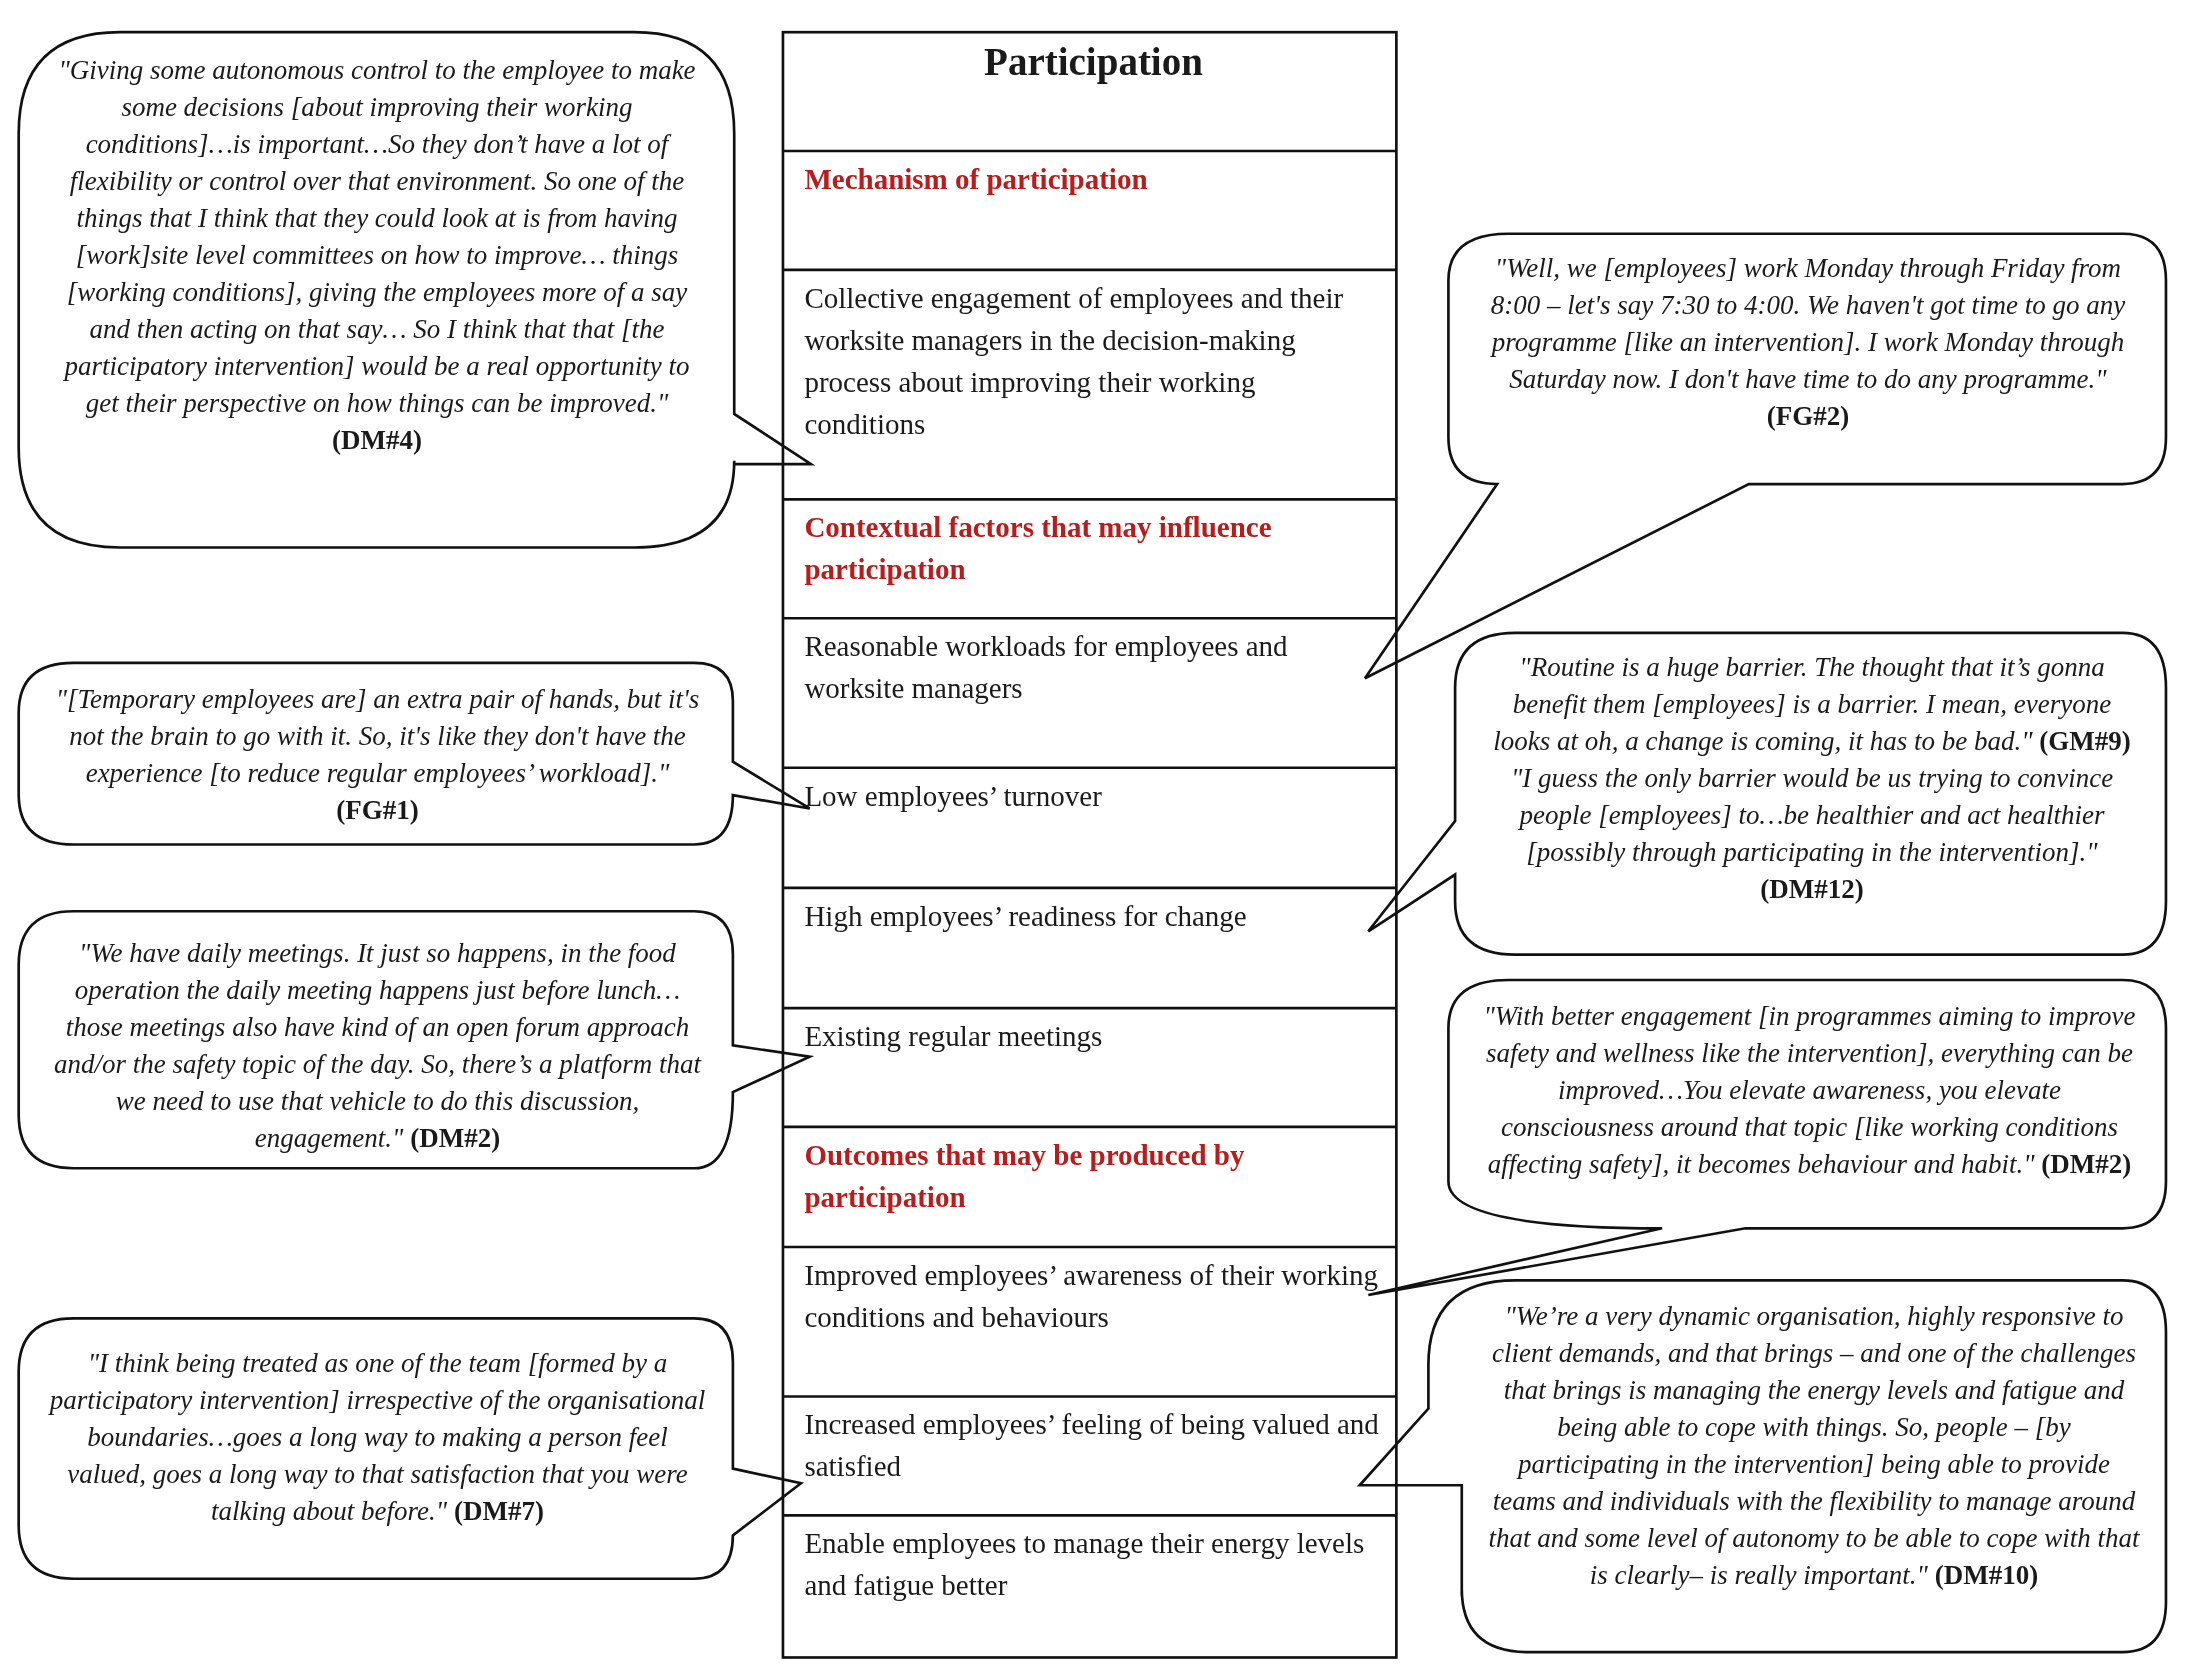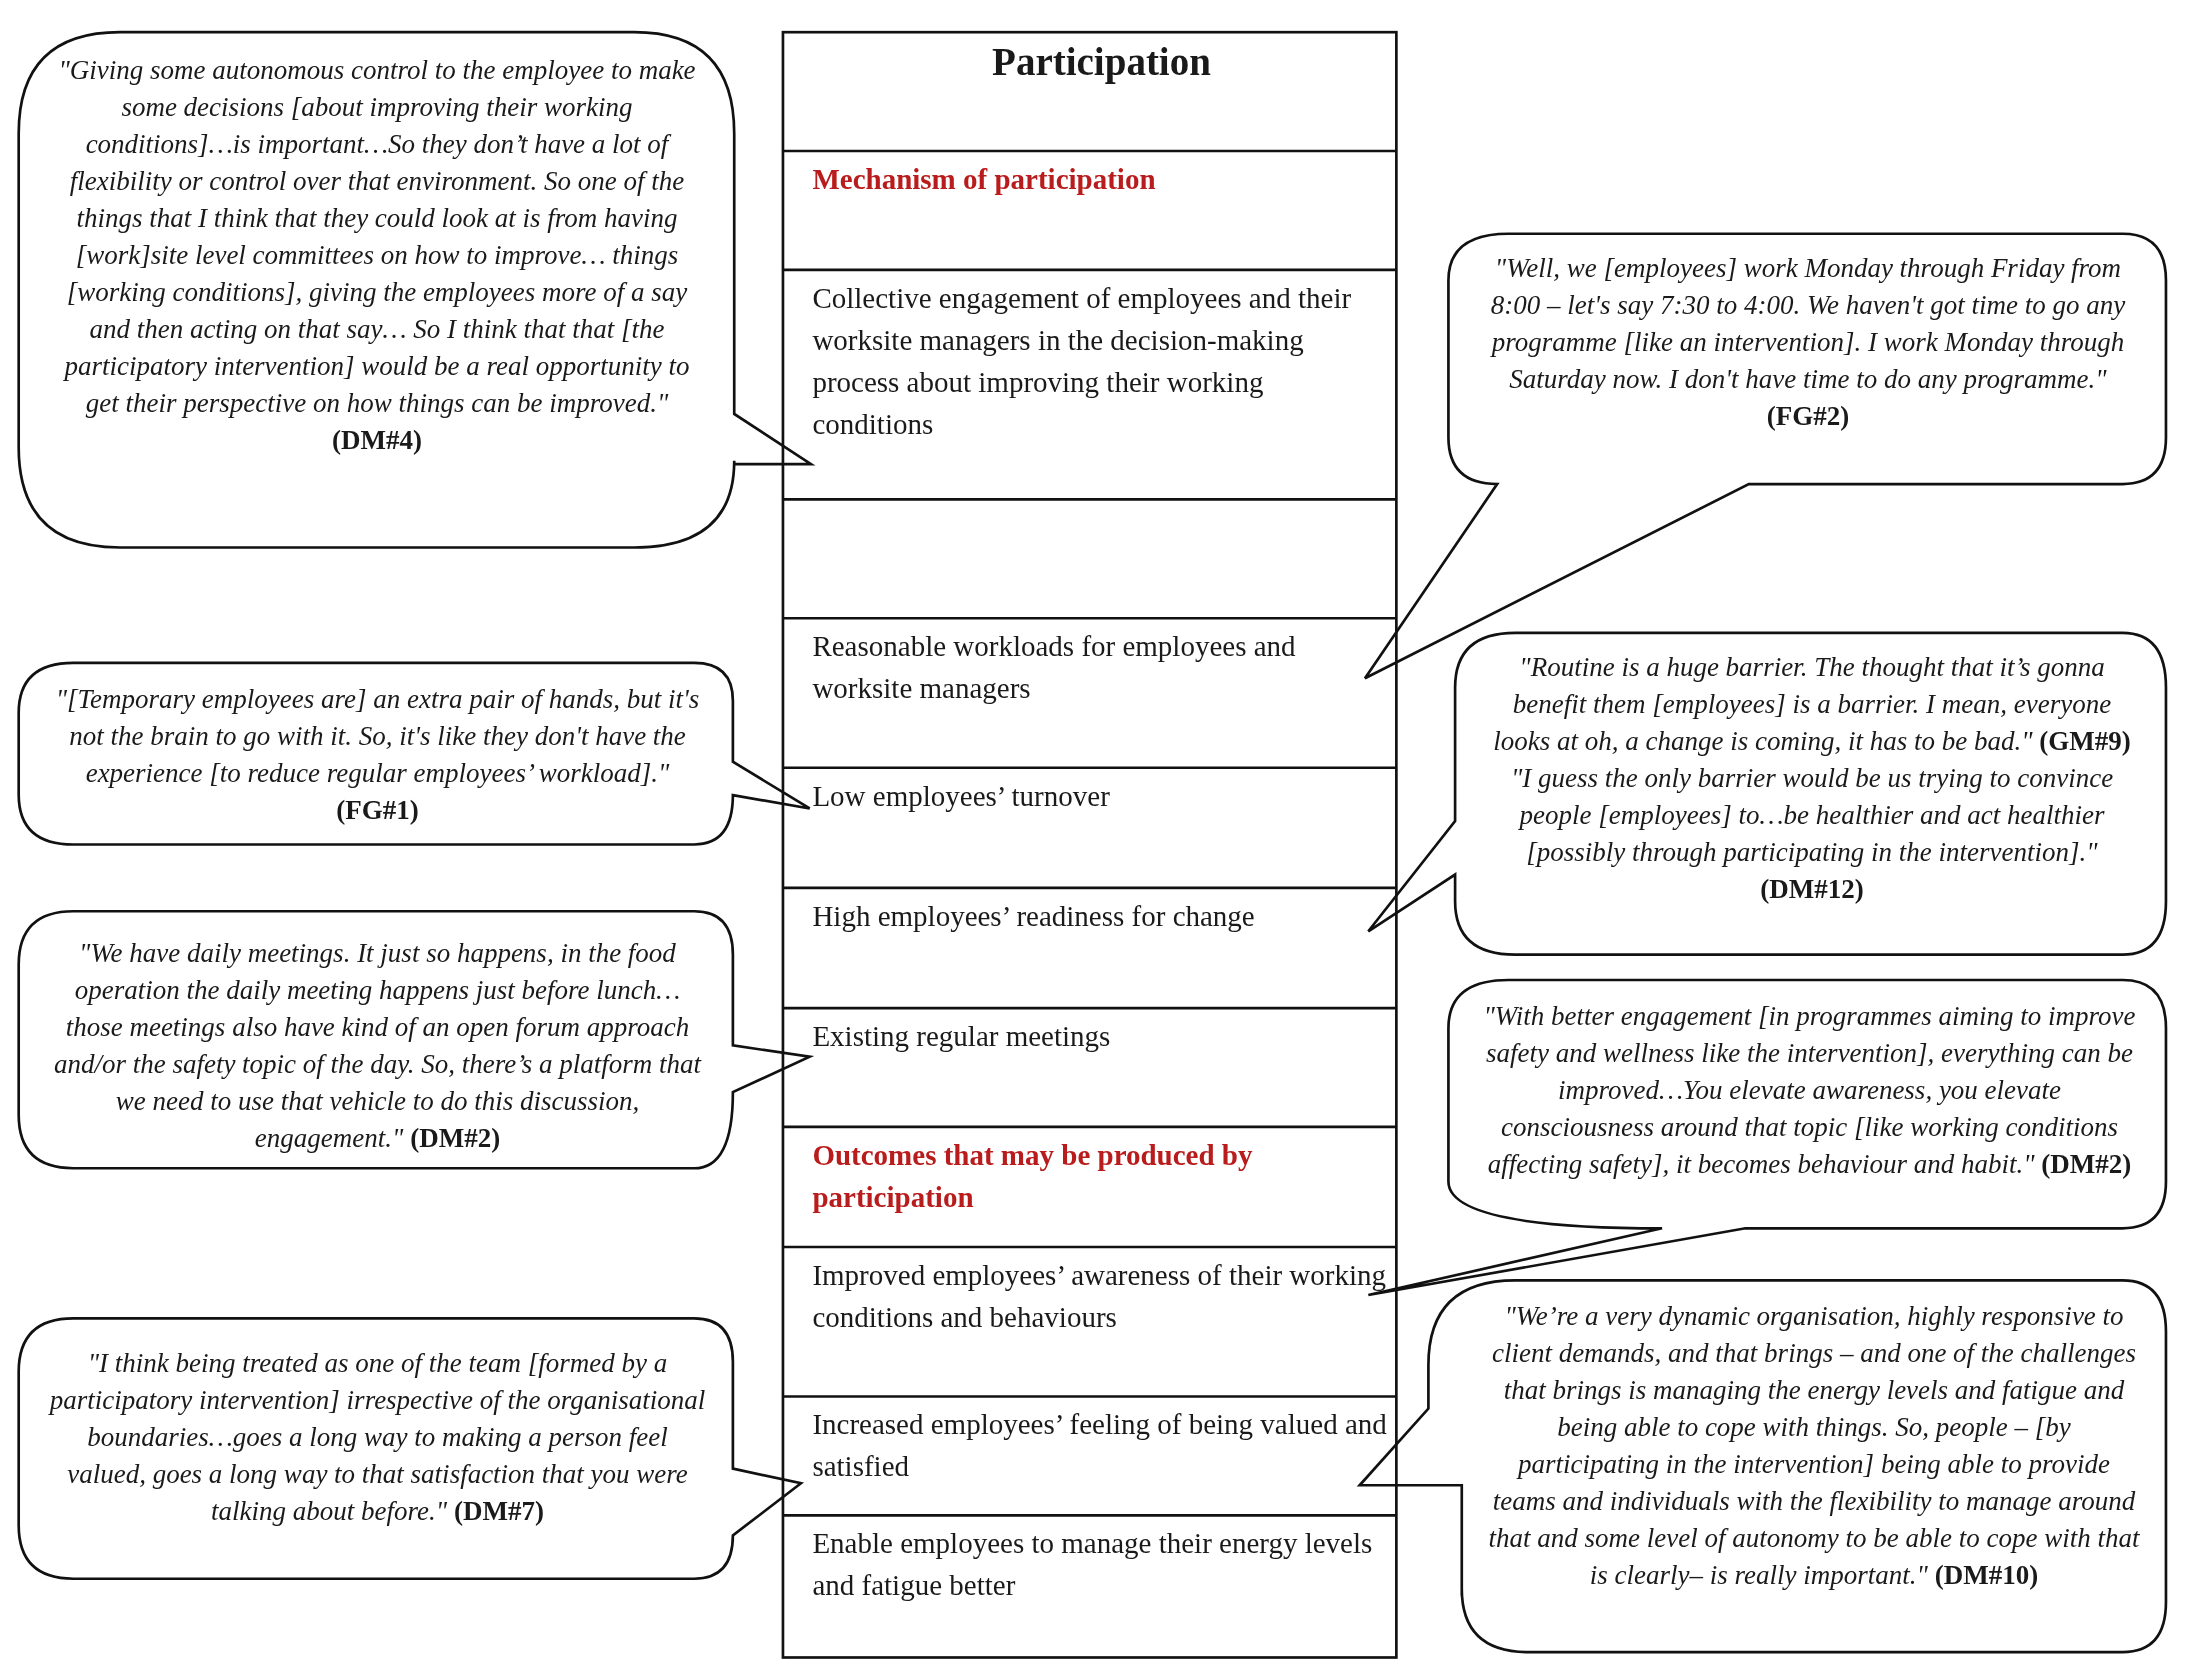--- a/index.html
+++ b/index.html
@@ -1,20 +1,20 @@
 <!DOCTYPE html>
 <html style="font-size:10.7px"><head>
 <meta charset="utf-8">
 <style>
   html, body { margin: 0; padding: 0; background: #ffffff; }
   body { width: 2194px; height: 1675px; position: relative; overflow: hidden;
          font-family: "Liberation Serif", "DejaVu Serif", serif; color: #111; }
   #shapes { position: absolute; left: 0; top: 0; width: 2194px; height: 1675px; }
   .table { position: absolute; left: 783px; top: 32px; width: 613px; height: 1625px; }
-  .cell { position: absolute; left: 12px; width: 613px; box-sizing: border-box; padding: 6.7px 17.4px 0 17.4px;
+  .cell { position: absolute; left: 4px; width: 613px; box-sizing: border-box; padding: 6.7px 17.4px 0 17.4px;
           font-size: 29px; line-height: 42px; color: #1a1a1a; }
   .cell.title { text-align: center; font-weight: bold; font-size: 39px; padding-top: 9.3px; }
   .cell.section { font-weight: bold; color: #b91c1c; }
   .bubble-text { position: absolute; box-sizing: border-box; text-align: center;
                  font-style: italic; font-size: 27px; line-height: 37px; color: #1a1a1a; }
   .bubble-text .src { font-style: normal; font-weight: bold; }
   .q { display: inline; }
 </style>
 </head>
 <body>
@@ -52,20 +52,21 @@
     <line x1="1173" y1="1868" x2="2092" y2="1868"></line>
     <line x1="1173" y1="2092" x2="2092" y2="2092"></line>
     <line x1="1173" y1="2270" x2="2092" y2="2270"></line>
   </g>
 </svg>
 
 <div class="table">
   <div class="cell title" style="top:0;height:119px;">Participation</div>
   <div class="cell section" style="top:119px;height:119px;">Mechanism of participation</div>
   <div class="cell" style="top:238px;height:229px;">Collective engagement of employees and their worksite managers in the decision-making process about improving their working conditions</div>
+  <div class="cell section" style="top:467px;height:119px;">Contextual factors that may influence participation</div>
   <div class="cell" style="top:586px;height:150px;">Reasonable workloads for employees and worksite managers</div>
   <div class="cell" style="top:736px;height:120px;">Low employees’ turnover</div>
   <div class="cell" style="top:856px;height:120px;">High employees’ readiness for change</div>
   <div class="cell" style="top:976px;height:119px;">Existing regular meetings</div>
   <div class="cell section" style="top:1095px;height:128px;">Outcomes that may be produced by participation</div>
   <div class="cell" style="top:1215px;height:114px;">Improved employees’ awareness of their working conditions and behaviours</div>
   <div class="cell" style="top:1364px;height:119px;">Increased employees’ feeling of being valued and satisfied</div>
   <div class="cell" style="top:1483px;height:142px;">Enable employees to manage their energy levels and fatigue better</div>
 </div>
 

